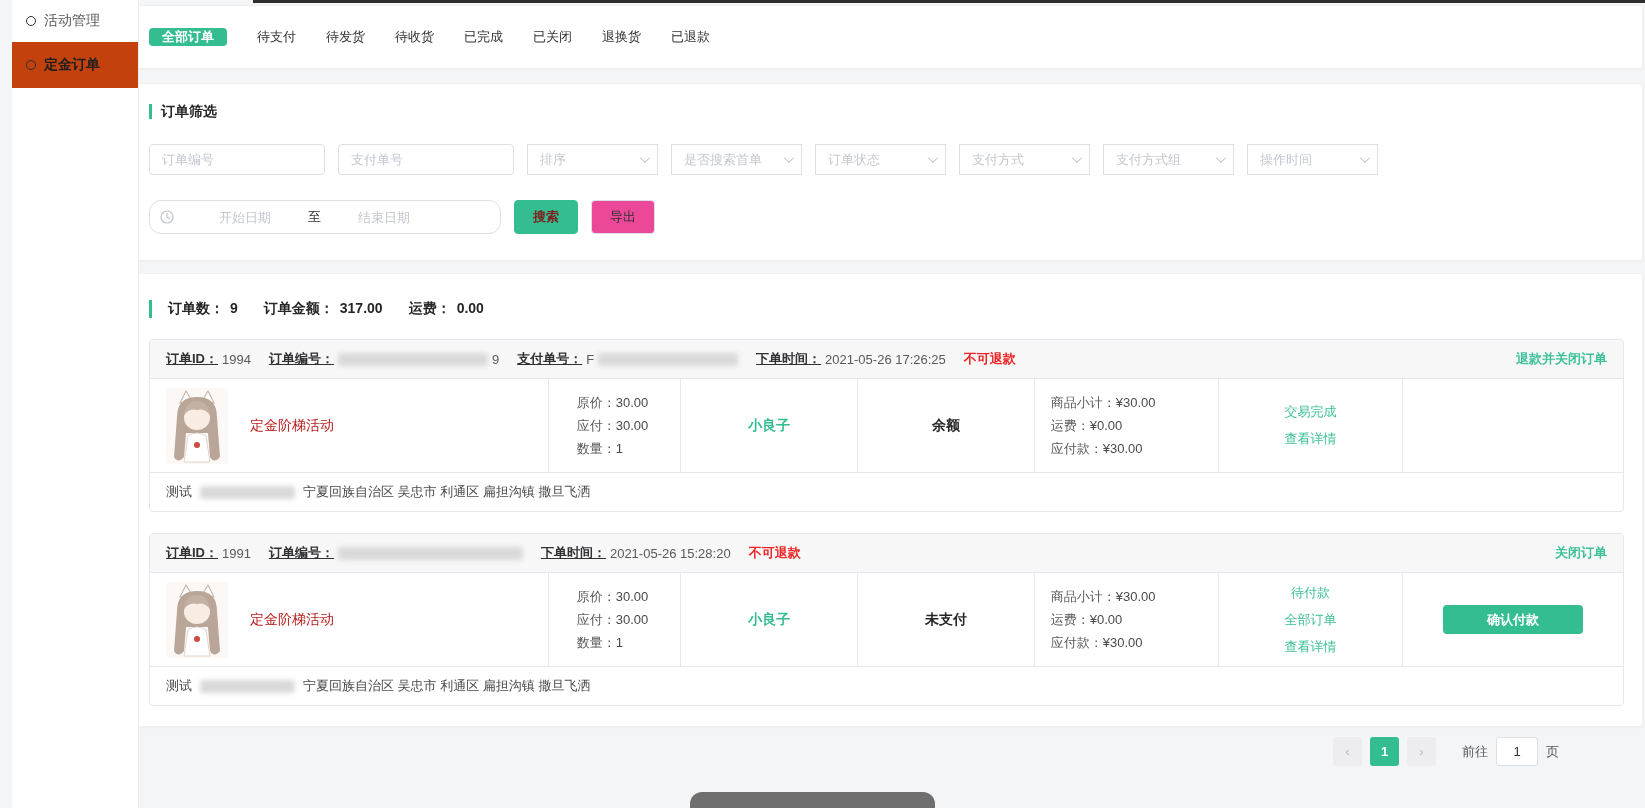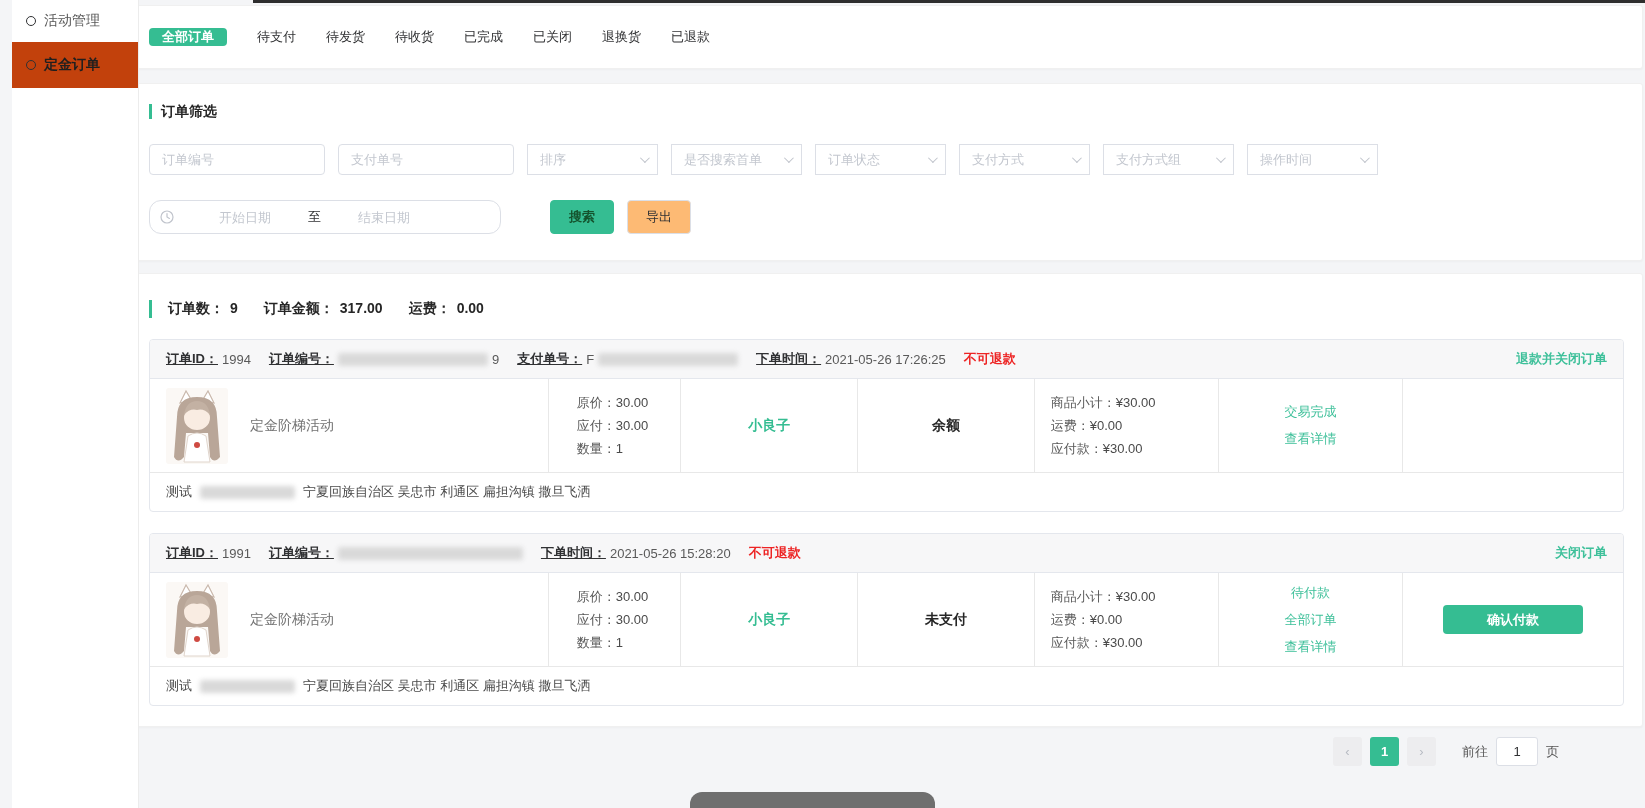--- a/index.html
+++ b/index.html
@@ -69,24 +69,24 @@
     width:352px; height:34px; border:1px solid #dcdfe6; border-radius:12px;
     display:flex; align-items:center; padding:0 10px; gap:4px; background:#fff;
   }
   .date-box input {
     border:none; outline:none; width:118px; text-align:center; font-size:13px;
     color:#606266; font-family:inherit; background:transparent;
   }
   .date-box input::placeholder { color:#c3c7cf; }
   .date-sep { color:#303133; font-size:13px; }
   .btn {
-    height:34px; border-radius:4px; border:1px solid #dcdfe6; background:#fdba74;
+    height:34px; border-radius:4px; border:1px solid #dcdfe6; background:#ec4899;
     font-size:13px; color:#303133; padding:0 18px; cursor:pointer; font-family:inherit;
   }
-  .btn.primary { background:#35bd92; border-color:#35bd92; color:#14532d; font-weight:bold;margin-left:36px; }
+  .btn.primary { background:#35bd92; border-color:#35bd92; color:#7f1d1d; font-weight:bold; }
 
   
   .orders-card { margin-top:12px; padding:26px 18px 20px 18px; }
   .summary {
     font-size:14px; font-weight:bold; color:#262626;
     border-left:3px solid #35bd92; padding-left:16px; display:flex; gap:26px;
   }
   .summary .pair { display:flex; gap:6px; }
 
   .order { border:1px solid #e4e7ed; border-radius:4px; margin-top:21px; overflow:hidden; }
@@ -112,21 +112,21 @@
   .cell-price   { width:9%;  justify-content:flex-start; padding-left:28px; }
   .cell-buyer   { width:12%; color:#35bd92; font-weight:bold; font-size:14px; }
   .cell-pay     { width:12%; font-weight:bold; color:#262626; font-size:14px; }
   .cell-total   { width:12.5%; justify-content:flex-start; padding-left:16px; }
   .cell-links   { width:12.5%; }
   .cell-action  { width:15%; }
   .vlines { line-height:23px; font-size:13px; color:#4a4a4a; }
   .vlines .l { color:#595959; }
   .links-stack { display:flex; flex-direction:column; gap:9px; align-items:center; }
   .green-link { color:#3ec09a; cursor:pointer; font-size:13px; }
-  .pname { color:#737373; font-size:14px; cursor:pointer; }
+  .pname { color:#b91c1c; font-size:14px; cursor:pointer; }
   .confirm-btn {
     background:#35bd92; color:#fff; border:none; border-radius:4px;
     width:140px; height:29px; font-size:13px; font-weight:bold; cursor:pointer; font-family:inherit;
   }
   .order-foot {
     border-top:1px solid #e8e8e8; padding:10px 16px; font-size:13px; color:#4a4a4a;
     display:flex; align-items:center; gap:8px;
   }
 
   

